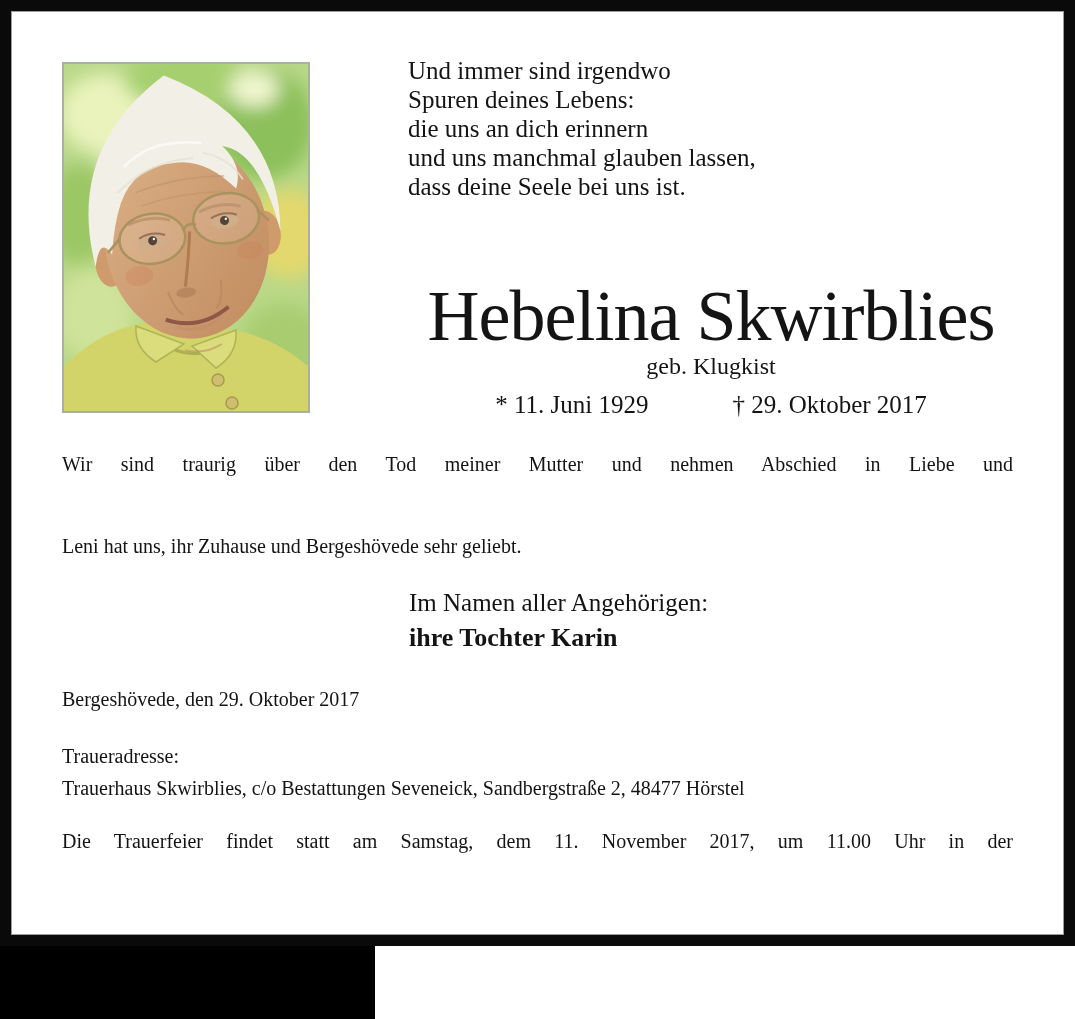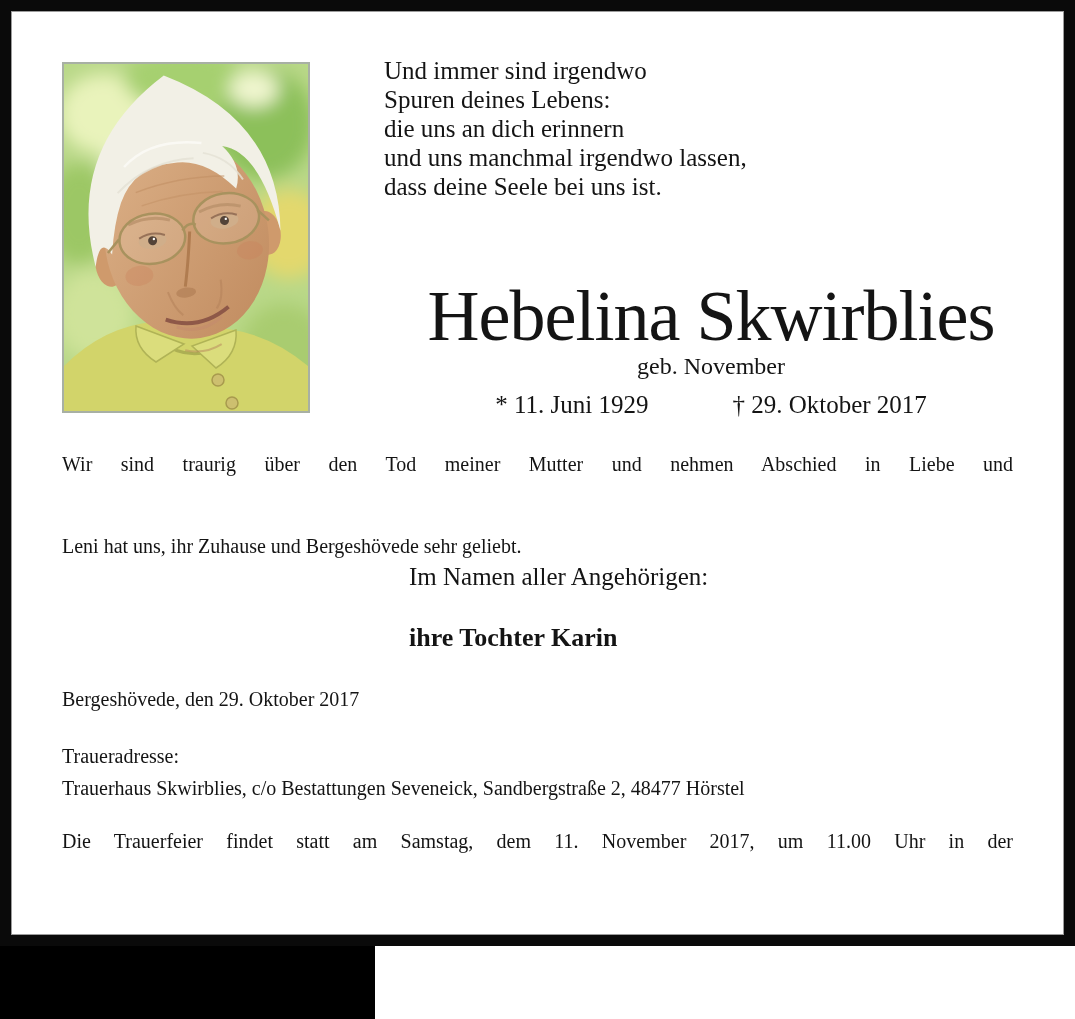--- a/index.html
+++ b/index.html
@@ -18,31 +18,31 @@
   
   .black-block{
     position:absolute;left:0;top:946px;width:375px;height:73px;background:#000;
   }
   .photo{
     position:absolute;left:62px;top:62px;width:248px;height:351px;
     box-sizing:border-box;border:2px solid #a8b0a4;background:#b9d888;
   }
   .photo svg{display:block;}
   .abs{position:absolute;}
-  .poem{left:384px;top:56px;font-size:25px;line-height:29px;}
+  .poem{left:408px;top:56px;font-size:25px;line-height:29px;}
   .center-col{left:408px;width:606px;text-align:center;}
   .name{top:277px;font-size:72px;line-height:1.1;letter-spacing:-1px;white-space:nowrap;}
   .maiden{top:352px;font-size:24px;line-height:29px;}
   .dates{top:390px;font-size:25px;line-height:29px;white-space:nowrap;}
   .dates .death{margin-left:84px;}
   .body-col{left:62px;width:951px;font-size:20px;line-height:31px;}
   .jline{text-align:justify;text-align-last:justify;}
   .p1{top:449px;}
   .p2{top:531px;}
-  .onbehalf{left:409px;top:562px;font-size:25px;line-height:29px;}
+  .onbehalf{left:409px;top:588px;font-size:25px;line-height:29px;}
   .signature{left:409px;top:623px;font-size:26px;line-height:30px;font-weight:bold;}
   .dateline{top:684px;}
   .addr-label{top:741px;}
   .addr{top:773px;white-space:nowrap;}
   .funeral{top:826px;}
 </style>
 </head>
 <body>
 
 <div class="page">
@@ -132,26 +132,26 @@
         <path d="M100,261 Q122,272 146,257" stroke="#c38a6d" stroke-width="3" fill="none" opacity="0.5"></path>
         <path d="M105,285 Q124,292 142,284" stroke="#b5835c" stroke-width="2" fill="none" opacity="0.5"></path>
       </g>
     </svg>
   </div>
 
   <div class="abs poem">
     <div>Und immer sind irgendwo</div>
     <div>Spuren deines Lebens:</div>
     <div>die uns an dich erinnern</div>
-    <div>und uns manchmal irgendwo lassen,</div>
+    <div>und uns manchmal glauben lassen,</div>
     <div>dass deine Seele bei uns ist.</div>
   </div>
 
   <div class="abs center-col name">Hebelina Skwirblies</div>
-  <div class="abs center-col maiden">geb. November</div>
+  <div class="abs center-col maiden">geb. Klugkist</div>
   <div class="abs center-col dates">
     <span class="birth">* 11. Juni 1929</span><span class="death">† 29. Oktober 2017</span>
   </div>
 
   <div class="abs body-col p1">
     <div class="jline">Wir sind traurig über den Tod meiner Mutter und nehmen Abschied in Liebe und</div>
   </div>
 
   <div class="abs body-col p2">Leni hat uns, ihr Zuhause und Bergeshövede sehr geliebt.</div>
 

